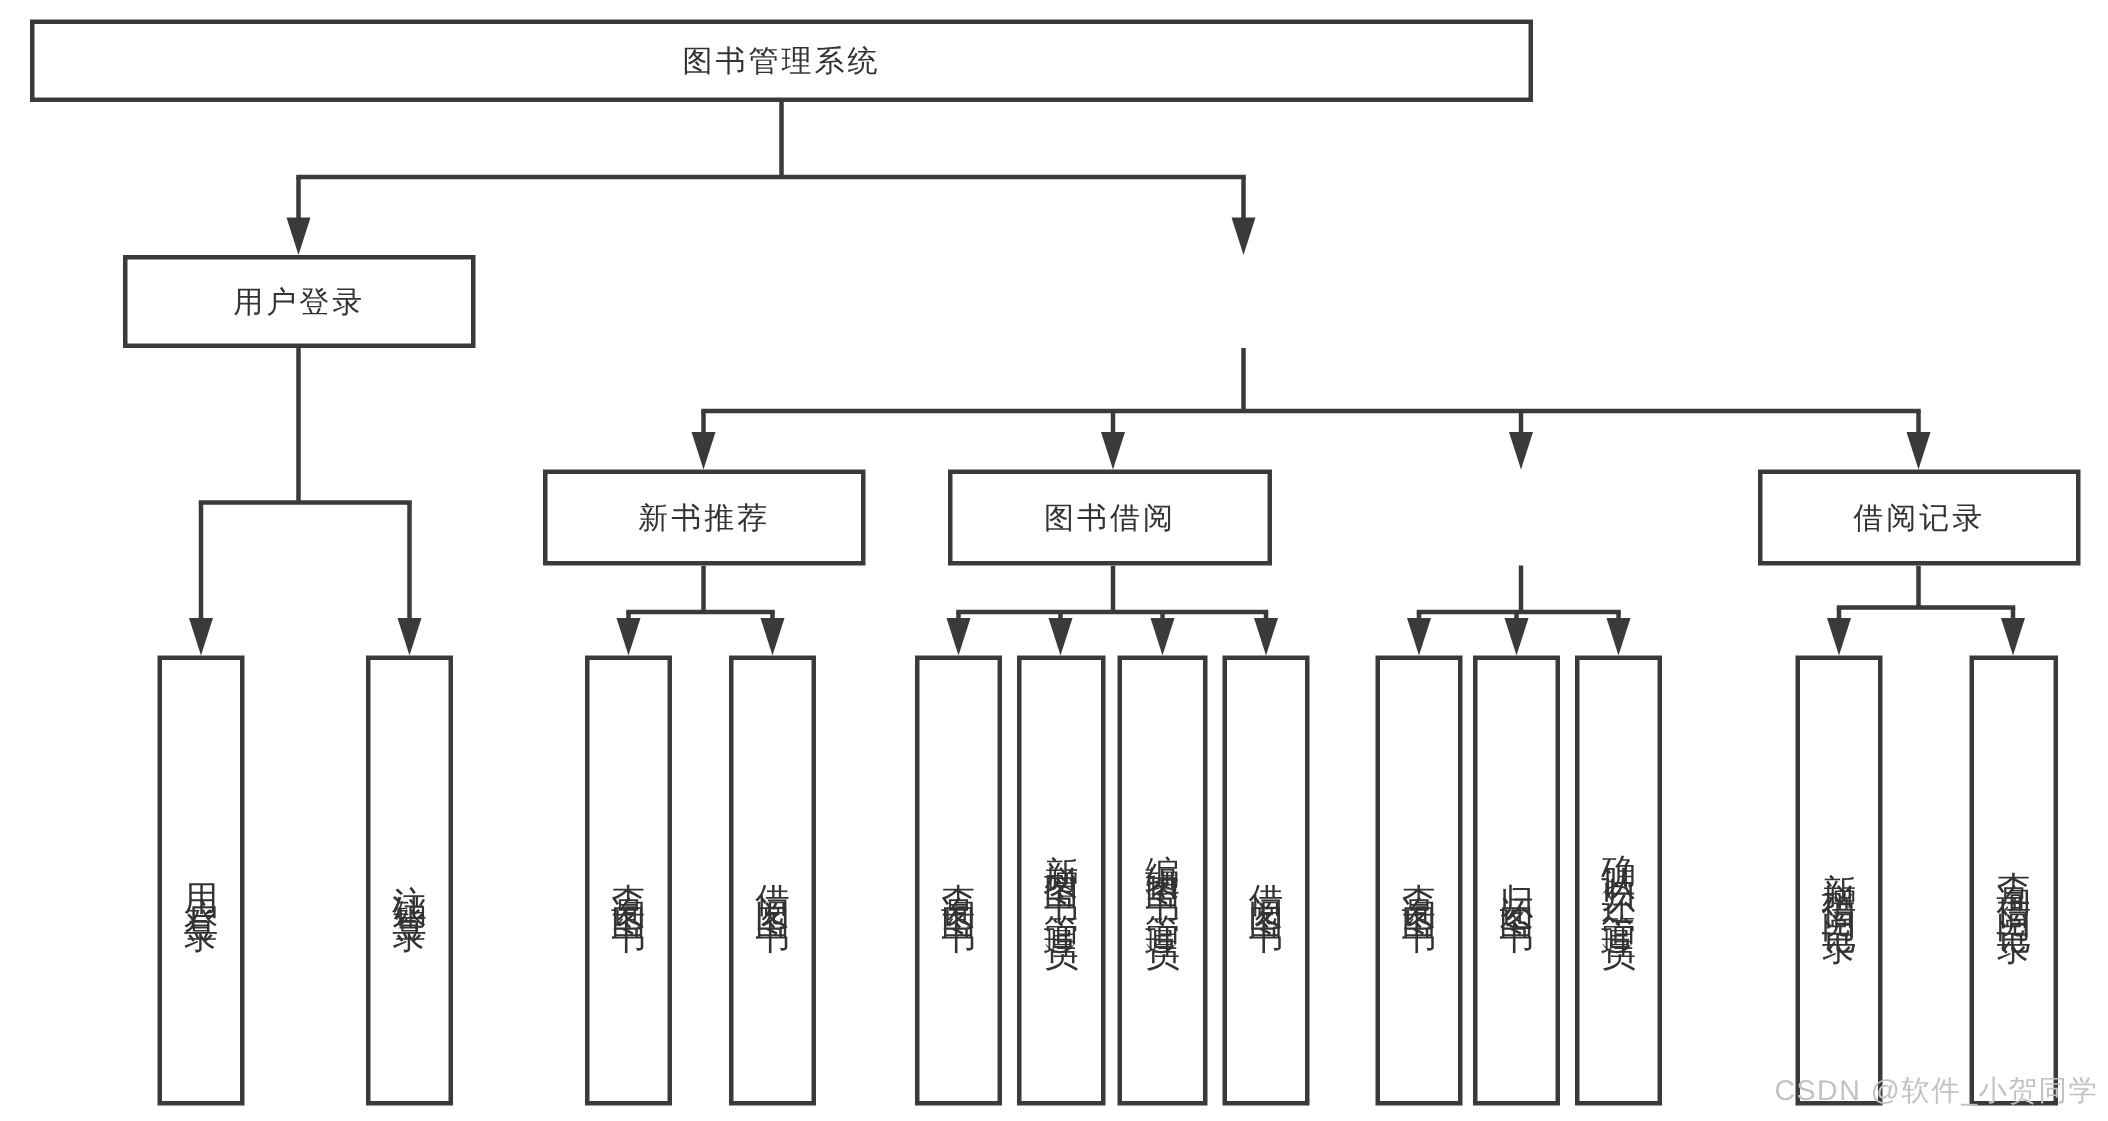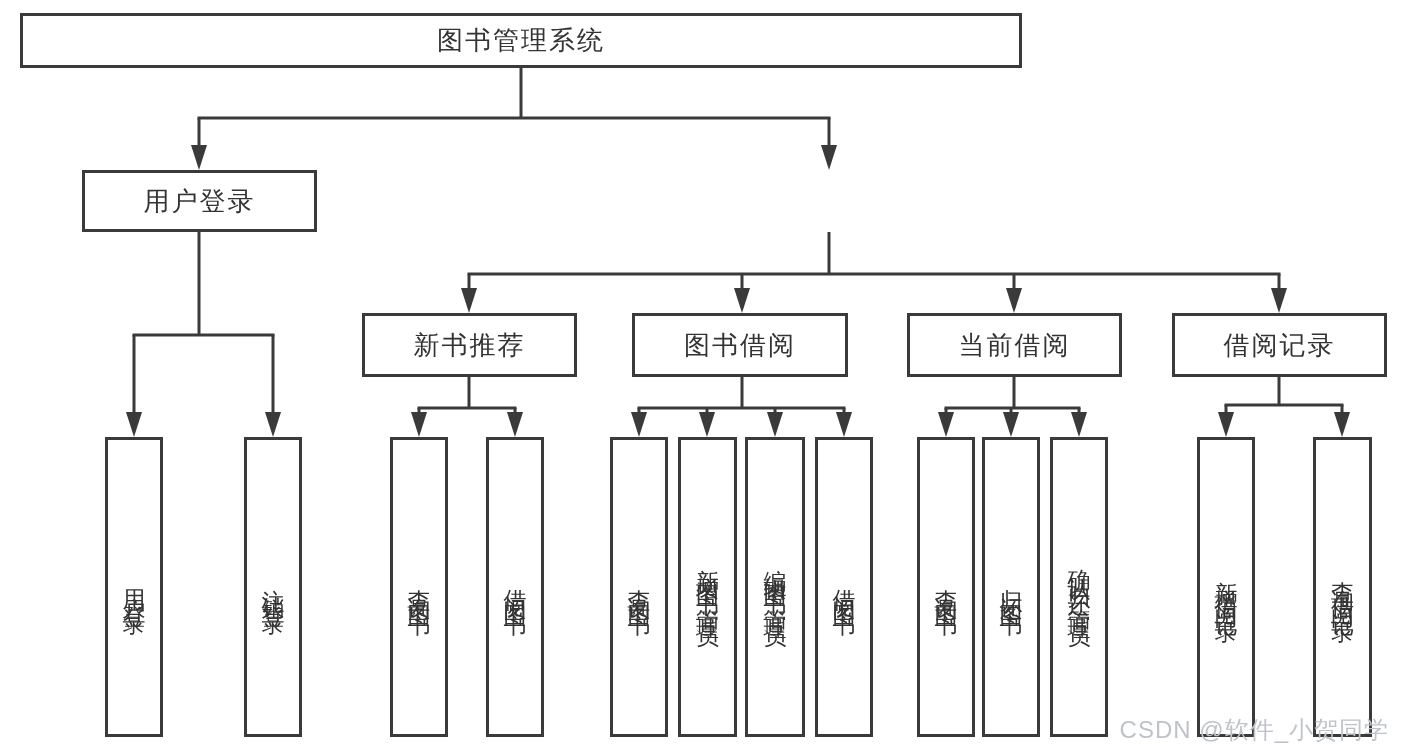--- a/index.html
+++ b/index.html
@@ -32,38 +32,38 @@
     position: absolute;
     box-sizing: border-box;
     border: 3px solid var(--border);
     background: #ffffff;
     display: flex;
     align-items: center;
     justify-content: center;
     z-index: 2;
   }
   .hnode .lbl {
-    font-size: 26px;
+    font-size: 20px;
     color: var(--text);
     letter-spacing: 2px;
     white-space: nowrap;
   }
   .vnode .lbl {
     writing-mode: vertical-rl;
     text-orientation: mixed;
     font-size: 23px;
     letter-spacing: 8px;
     line-height: 1;
     color: var(--text);
   }
   #watermark {
     position: absolute;
-    right: 16px;
+    right: 6px;
     top: 714px;
-    font-size: 24px;
+    font-size: 19px;
     letter-spacing: 1px;
     color: var(--wm);
     z-index: 3;
     white-space: nowrap;
   }
 </style>
 </head>
 <body>
 
 <div id="canvas">
@@ -130,23 +130,20 @@
   <div class="node hnode" style="left:82px;top:170px;width:235px;height:62px">
     <span class="lbl">用户登录</span>
   </div>
 
   <div class="node hnode" style="left:362px;top:313px;width:215px;height:64px">
     <span class="lbl">新书推荐</span>
   </div>
   <div class="node hnode" style="left:632px;top:313px;width:216px;height:64px">
     <span class="lbl">图书借阅</span>
   </div>
-  <div class="node hnode" style="left:907px;top:313px;width:215px;height:64px">
-    <span class="lbl">当前借阅</span>
-  </div>
   <div class="node hnode" style="left:1172px;top:313px;width:215px;height:64px">
     <span class="lbl">借阅记录</span>
   </div>
 
   <div class="node vnode" style="left:105px;top:437px;width:58px;height:300px">
     <span class="lbl">用户登录</span>
   </div>
   <div class="node vnode" style="left:244px;top:437px;width:58px;height:300px">
     <span class="lbl">注销登录</span>
   </div>

